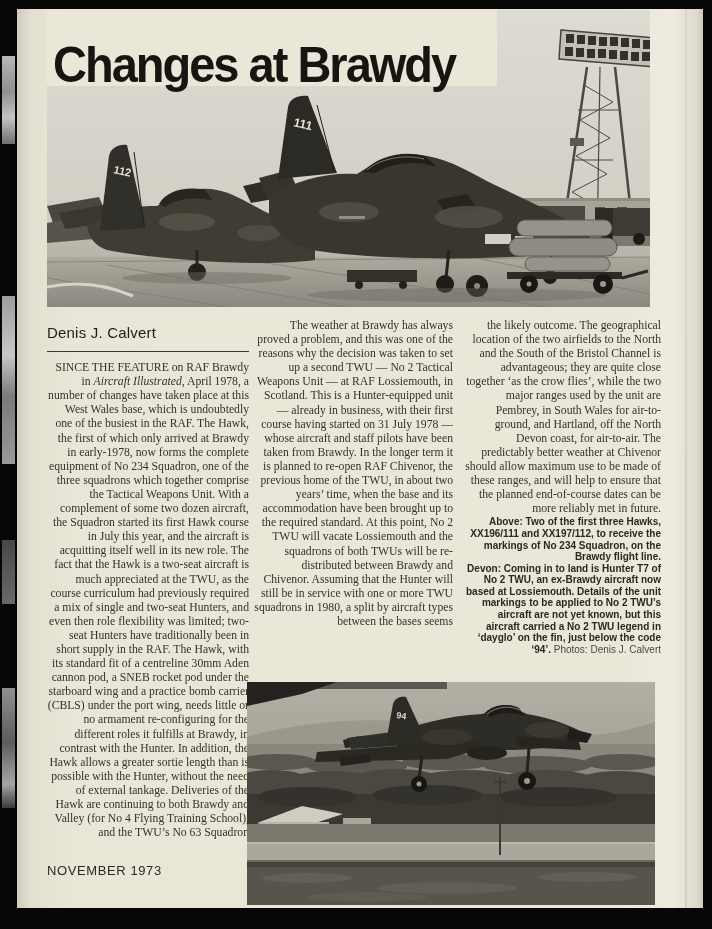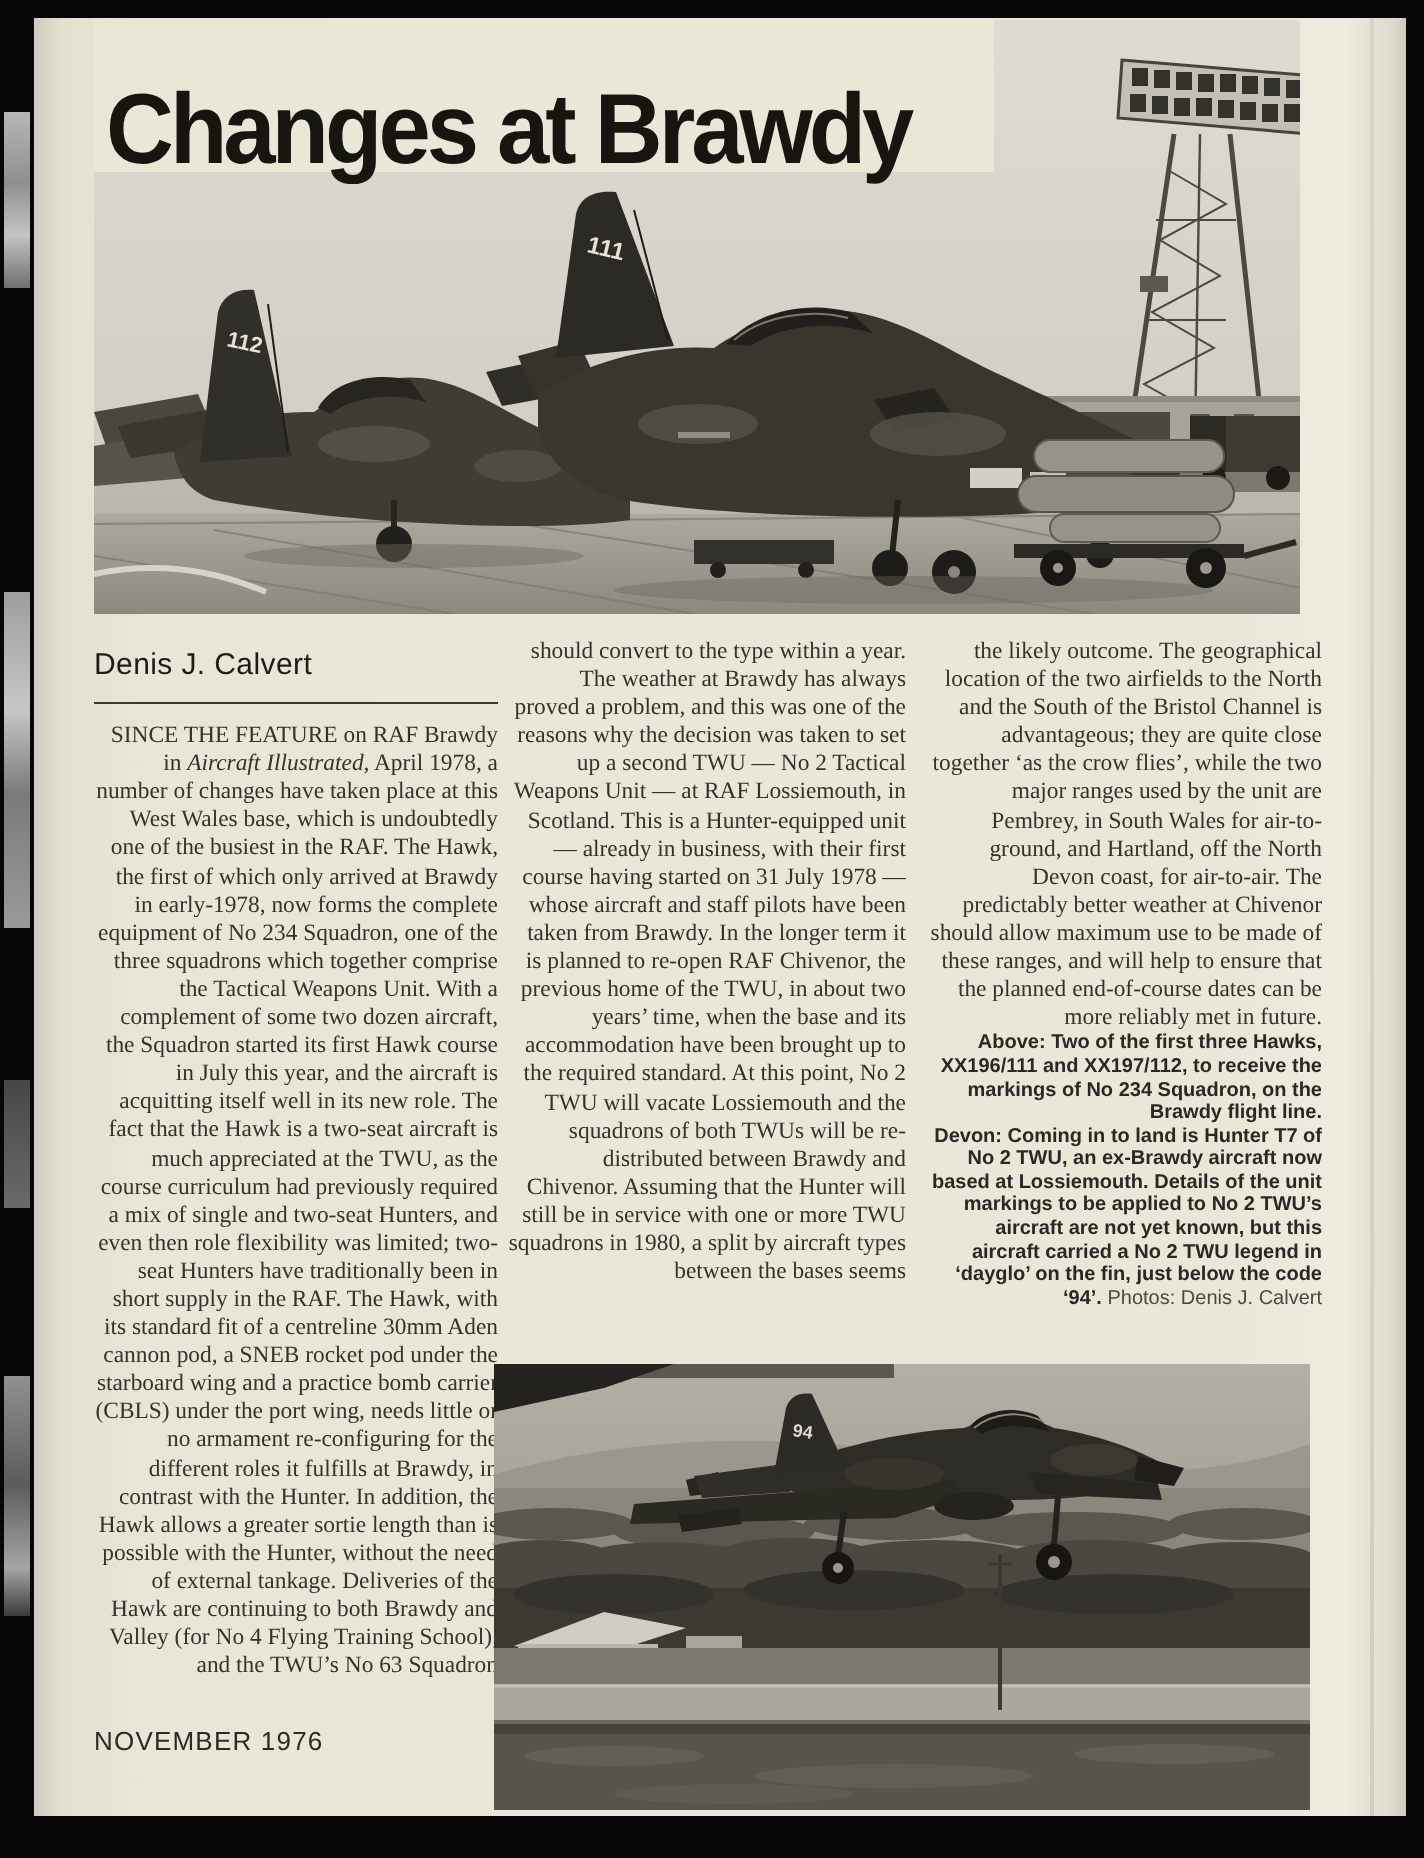--- a/index.html
+++ b/index.html
@@ -192,21 +192,20 @@
     </div>
 
     <div class="title">Changes at Brawdy</div>
 
     <div class="col col1">
       <div class="byline">Denis J. Calvert</div>
       <p><span>SINCE THE FEATURE on RAF Brawdy in </span><i>Aircraft Illustrated</i><span>, April 1978, a number of changes have taken place at this West Wales base, which is undoubtedly one of the busiest in the RAF. The Hawk, the first of which only arrived at Brawdy in early-1978, now forms the complete equipment of No 234 Squadron, one of the three squadrons which together comprise the Tactical Weapons Unit. With a complement of some two dozen aircraft, the Squadron started its first Hawk course in July this year, and the aircraft is acquitting itself well in its new role. The fact that the Hawk is a two-seat aircraft is much appreciated at the TWU, as the course curriculum had previously required a mix of single and two-seat Hunters, and even then role flexibility was limited; two-seat Hunters have traditionally been in short supply in the RAF. The Hawk, with its standard fit of a centreline 30mm Aden cannon pod, a SNEB rocket pod under the starboard wing and a practice bomb carrier (CBLS) under the port wing, needs little or no armament re-configuring for the different roles it fulfills at Brawdy, in contrast with the Hunter. In addition, the Hawk allows a greater sortie length than is possible with the Hunter, without the need of external tankage. Deliveries of the Hawk are continuing to both Brawdy and Valley (for No 4 Flying Training School), and the TWU’s No 63 Squadron</span></p>
     </div>
 
     <div class="col col2">
-      <p>should convert to the type within a year.</p>
       <p class="indent">The weather at Brawdy has always proved a problem, and this was one of the reasons why the decision was taken to set up a second TWU — No 2 Tactical Weapons Unit — at RAF Lossiemouth, in Scotland. This is a Hunter-equipped unit — already in business, with their first course having started on 31 July 1978 — whose aircraft and staff pilots have been taken from Brawdy. In the longer term it is planned to re-open RAF Chivenor, the previous home of the TWU, in about two years’ time, when the base and its accommodation have been brought up to the required standard. At this point, No 2 TWU will vacate Lossiemouth and the squadrons of both TWUs will be re-distributed between Brawdy and Chivenor. Assuming that the Hunter will still be in service with one or more TWU squadrons in 1980, a split by aircraft types between the bases seems</p>
     </div>
 
     <div class="col col3">
       <p>the likely outcome. The geographical location of the two airfields to the North and the South of the Bristol Channel is advantageous; they are quite close together ‘as the crow flies’, while the two major ranges used by the unit are Pembrey, in South Wales for air-to-ground, and Hartland, off the North Devon coast, for air-to-air. The predictably better weather at Chivenor should allow maximum use to be made of these ranges, and will help to ensure that the planned end-of-course dates can be more reliably met in future.</p>
       <p class="caption"><span>Above:</span><span> Two of the first three Hawks, XX196/111 and XX197/112, to receive the markings of No 234 Squadron, on the Brawdy flight line.</span></p>
       <p class="caption"><span>Devon:</span><span> Coming in to land is Hunter T7 of No 2 TWU, an ex-Brawdy aircraft now based at Lossiemouth. Details of the unit markings to be applied to No 2 TWU’s aircraft are not yet known, but this aircraft carried a No 2 TWU legend in ‘dayglo’ on the fin, just below the code ‘94’. </span><span class="credit">Photos: Denis J. Calvert</span></p>
     </div>
 
     <div class="photo-bottom">
@@ -287,15 +286,15 @@
           <line x1="175" y1="74" x2="172" y2="96" stroke="#23221e" stroke-width="3"></line>
           <circle cx="172" cy="102" r="8" fill="#171612"></circle>
             <circle cx="172" cy="102" r="2.5" fill="#9a978c"></circle>
           <line x1="282" y1="66" x2="280" y2="91" stroke="#23221e" stroke-width="3"></line>
           <circle cx="280" cy="99" r="9" fill="#171612"></circle>
             <circle cx="280" cy="99" r="3" fill="#9a978c"></circle>
         </g>
       </svg>
     </div>
 
-    <div class="footer">NOVEMBER 1976</div>
+    <div class="footer">NOVEMBER 1973</div>
   </div>
 </div>
 
 </body></html>

